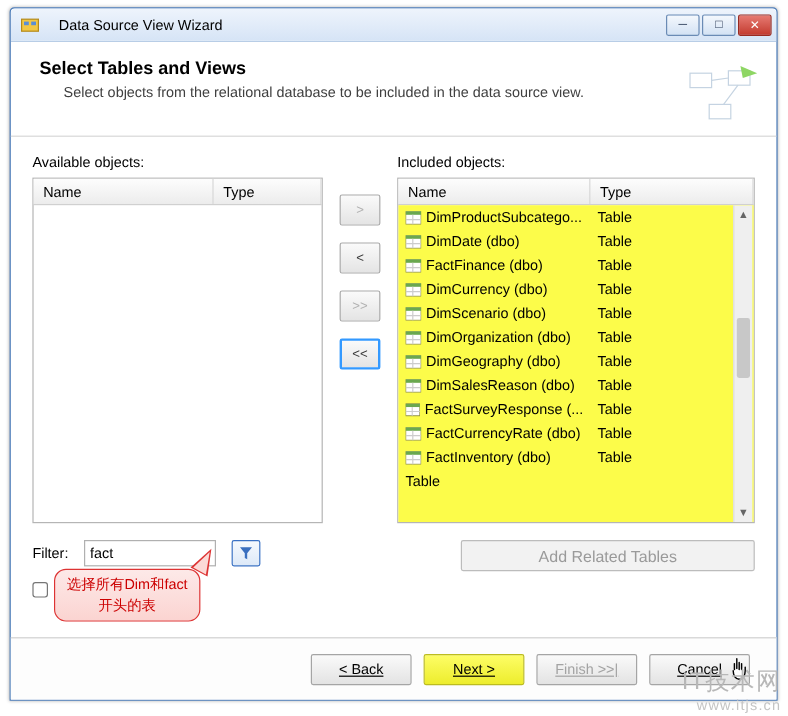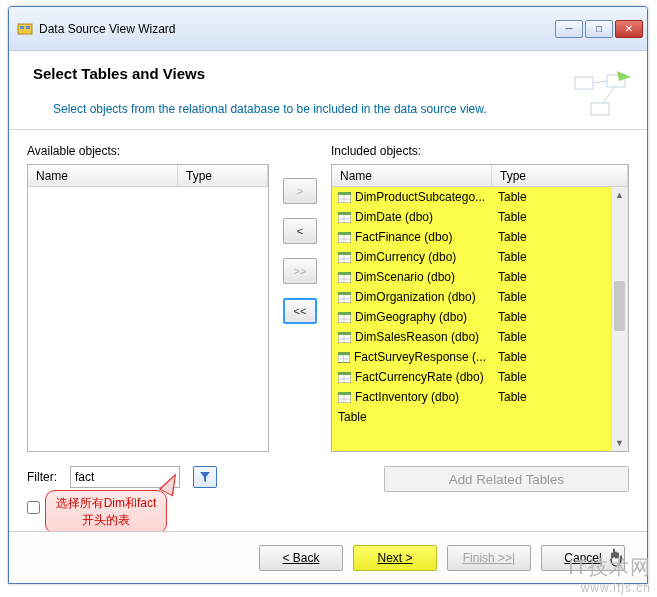--- a/index.html
+++ b/index.html
@@ -1,29 +1,29 @@
 <!DOCTYPE html>
 <html><head>
 <meta charset="utf-8">
 <style>
   * { margin: 0; padding: 0; box-sizing: border-box; }
   body { font-family: "Segoe UI", Tahoma, sans-serif; font-size: 12px; background: #fff; width: 657px; height: 597px; position: relative; overflow: hidden; }
 
   .window { position: absolute; left: 8px; top: 6px; width: 640px; height: 578px; border: 1px solid #4a7bb9; border-radius: 4px 4px 0 0; background: #fff; box-shadow: 0 0 3px rgba(0,0,0,.3); }
 
-  .titlebar { height: 44px; background: linear-gradient(#eef4fc, #d6e4f6); border-radius: 4px 4px 0 0; display: flex; align-items: center; padding: 0 4px 0 8px; gap: 6px; border-bottom: 1px solid #b8cde6; }
+  .titlebar { height: 28px; background: linear-gradient(#eef4fc, #d6e4f6); border-radius: 4px 4px 0 0; display: flex; align-items: center; padding: 0 4px 0 8px; gap: 16px; border-bottom: 1px solid #b8cde6; }
   .titlebar .icon { width: 16px; height: 16px; }
   .titlebar .title { flex: 1; font-size: 12px; color: #000; }
   .win-btns { display: flex; gap: 2px; }
   .win-btn { width: 28px; height: 18px; border: 1px solid #6a8bb5; border-radius: 2px; background: linear-gradient(#f4f8fd,#d3e2f4); display: flex; align-items: center; justify-content: center; font-size: 10px; color: #2a3a55; }
   .win-btn.close { background: linear-gradient(#e67a72,#c33b2f); color: #fff; border-color: #9a2a20; }
 
   .header { padding: 14px 20px 10px 24px; position: relative; min-height: 78px; }
   .header h1 { font-size: 15px; font-weight: bold; }
-  .header .sub { margin-top: 20px; font-size: 12px; color: #0369a1; padding-left: 20px; }
+  .header .sub { margin-top: 4px; font-size: 12px; color: #404040; padding-left: 20px; }
   .header-art { position: absolute; right: 14px; top: 18px; width: 64px; height: 56px; opacity: .85; }
 
   .body { border-top: 1px solid #d8d8d8; padding: 14px 18px 0 18px; position: relative; }
 
   .cols { display: flex; gap: 10px; }
   .col-left { width: 242px; }
   .col-mid { width: 42px; display: flex; flex-direction: column; align-items: center; justify-content: flex-start; padding-top: 34px; gap: 14px; }
   .col-right { flex: 1; }
 
   .section-label { margin-bottom: 6px; }

